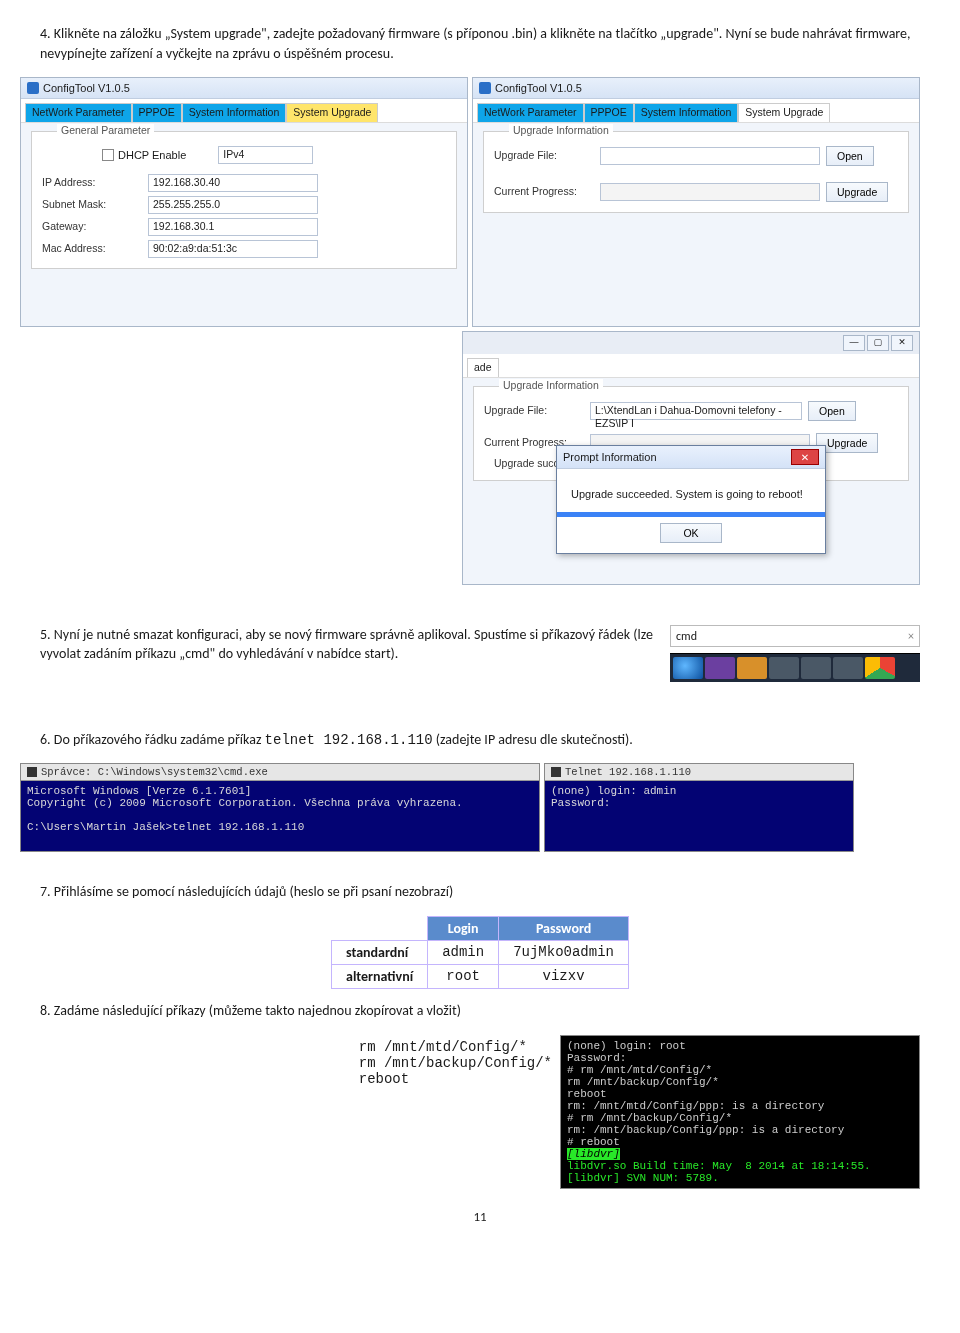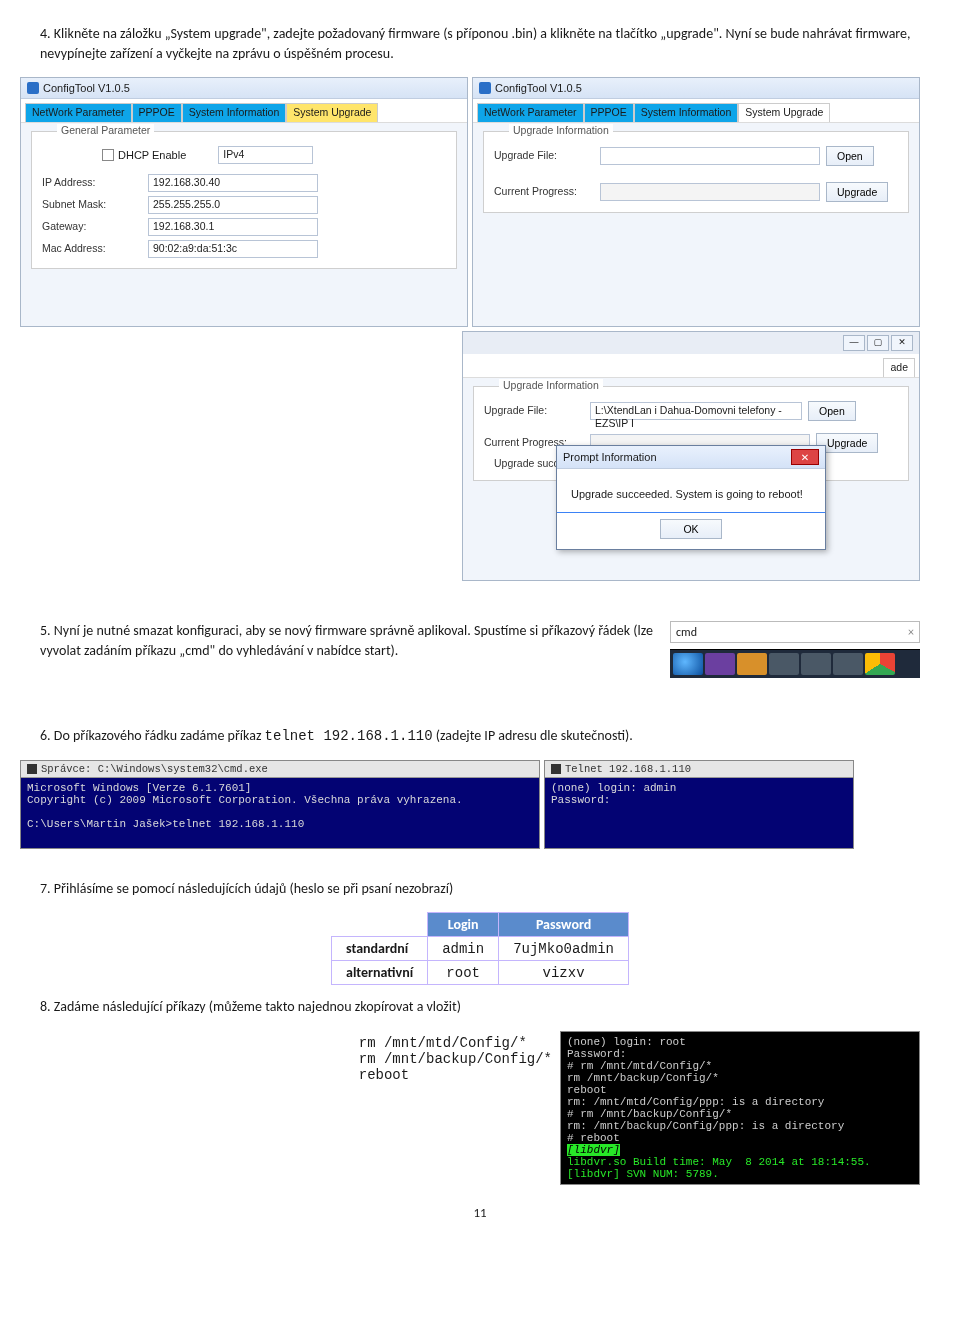--- a/index.html
+++ b/index.html
@@ -94,21 +94,21 @@
     z-index: 5;
     box-shadow: 2px 2px 6px rgba(0,0,0,0.3);
     background:#fff;
   }
   .dialog .titlebar { background: linear-gradient(#e9f1fd,#d4e2f7); }
   .dialog .closebtn {
     margin-left:auto; width:28px; height:16px; background:#d44; border:1px solid #900;
     color:#fff; font-size:10px; display:flex; align-items:center; justify-content:center;
   }
   .dialog-body { padding: 18px 14px 10px 14px; font-size:11px; }
-  .dialog-footer { text-align:center; padding: 6px 0 10px 0; border-top:1px solid #3b82f6;}
+  .dialog-footer { text-align:center; padding: 6px 0 10px 0; border-top:5px solid #3b82f6;}
   
   .cmdsearch { float:right; width:250px; margin: 0 0 8px 10px;}
   .cmdsearch-field { border:1px solid #bbb; padding:3px 5px; display:flex; justify-content:space-between; font-size:12px; background:#fff;}
   .cmdsearch-field .x { color:#888;}
   .taskbar { margin-top:6px; display:flex; gap:2px; background:#1f2a3b; padding:3px; border-top:1px solid #000;}
   .tbicon { width:30px; height:22px; background:#2a3b55; border-radius:2px;}
   .tbicon.win7 { background: radial-gradient(circle at 40% 40%, #5fb7ff,#0b4f9e);}
   .tbicon.purple{background:#6b3fa0;}
   .tbicon.orange{background:#d8902a;}
   .tbicon.grey{background:#4a5866;}
@@ -226,21 +226,21 @@
 </div>
 
 <div class="mid-win-wrap" style="margin-bottom:30px;">
   <div style="width:444px"></div>
   <div class="win" style="width:460px;">
     <div class="right-small-btns">
       <span class="sqbtn">—</span>
       <span class="sqbtn">▢</span>
       <span class="sqbtn">✕</span>
     </div>
-    <div class="tabs" style="justify-content:flex-end;">
+    <div class="tabs" style="justify-content:flex-start;">
       <div class="tab active2">ade</div>
     </div>
     <div class="groupbox">
       <span class="legend">Upgrade Information</span>
       <div class="field-row">
         <span class="field-label">Upgrade File:</span>
         <span class="field-input" style="width:212px">L:\XtendLan i Dahua-Domovni telefony - EZS\IP I</span>
         <button class="winbtn">Open</button>
       </div>
       <div class="field-row" style="margin-top:12px;">

